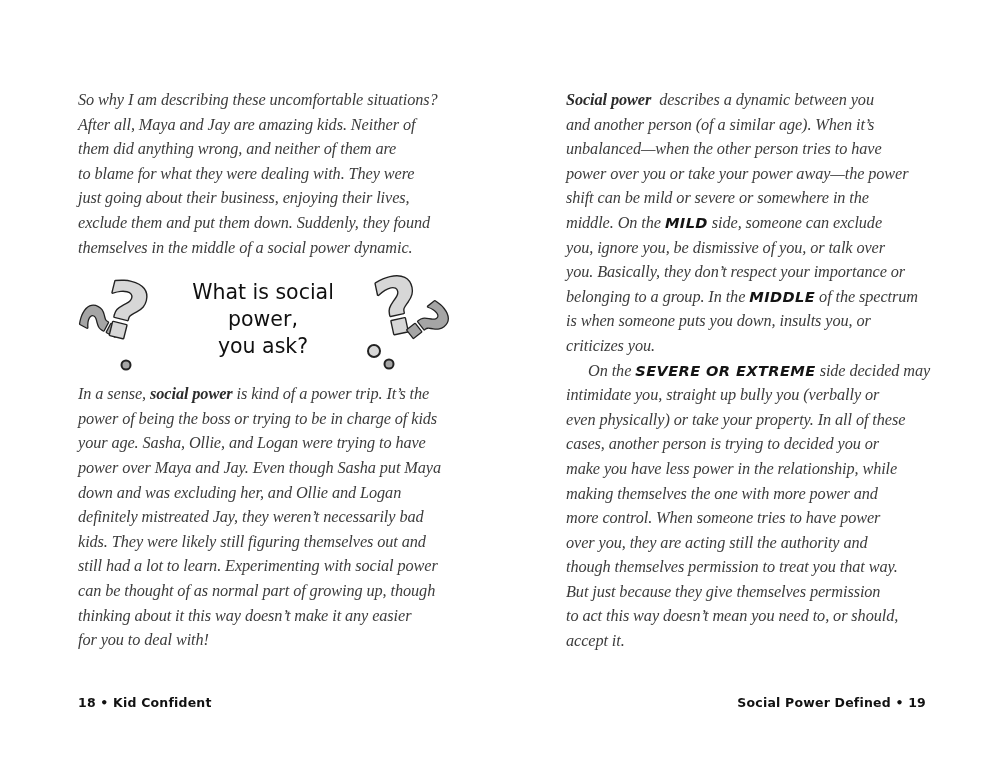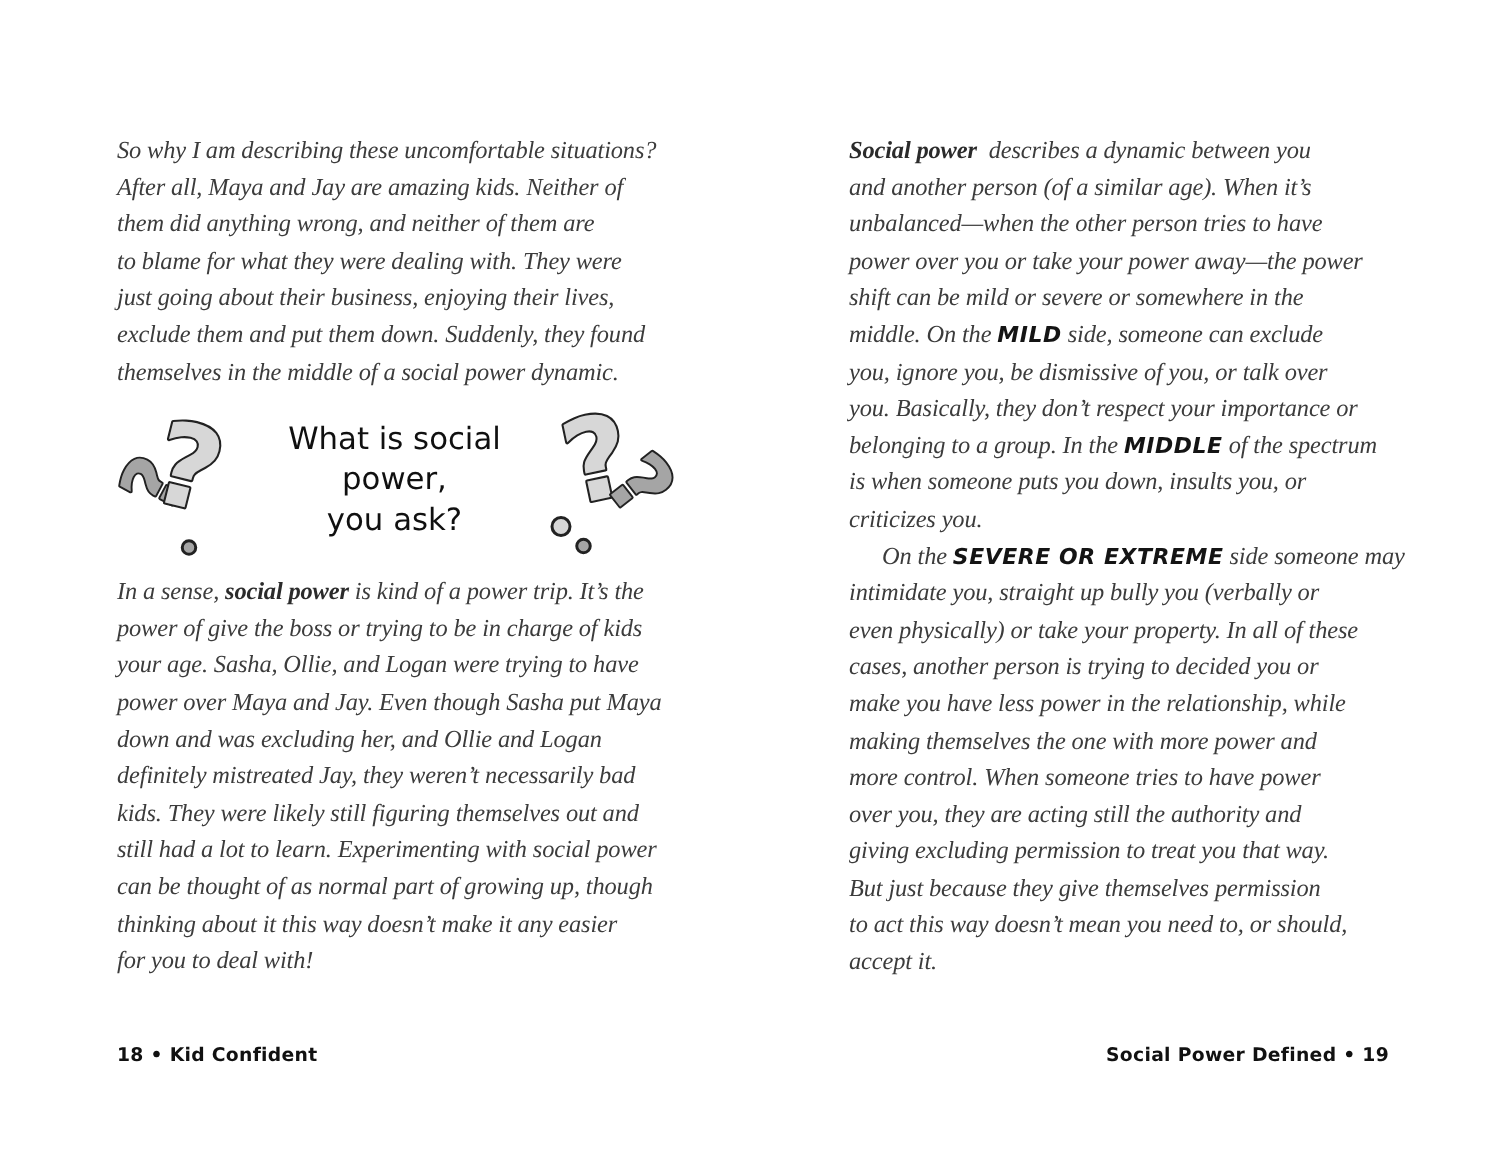--- a/index.html
+++ b/index.html
@@ -99,21 +99,21 @@
     <svg class="qcluster" width="98" height="104" viewBox="0 0 98 104">
       <text class="qtext" x="14" y="64" font-size="76" fill="#d7d7d7" stroke="#222222" stroke-width="2.8" transform="rotate(-12 44 40)">?</text>
       <text class="qtext" x="46" y="82" font-size="56" fill="#a5a5a5" stroke="#222222" stroke-width="2.6" transform="rotate(52 70 62)">?</text>
       <circle cx="12" cy="84" r="6" fill="#d7d7d7" stroke="#222222" stroke-width="2"></circle>
       <circle cx="27" cy="97" r="4.5" fill="#a5a5a5" stroke="#222222" stroke-width="2"></circle>
     </svg>
   </div>
 
   <div class="para">
       <div class="line"><span>In a sense, </span><span class="seg-bold">social power</span><span> is kind of a power trip. It’s the</span></div>
-      <div class="line"><span>power of give the boss or trying to be in charge of kids</span></div>
+      <div class="line"><span>power of being the boss or trying to be in charge of kids</span></div>
       <div class="line"><span>your age. Sasha, Ollie, and Logan were trying to have</span></div>
       <div class="line"><span>power over Maya and Jay. Even though Sasha put Maya</span></div>
       <div class="line"><span>down and was excluding her, and Ollie and Logan</span></div>
       <div class="line"><span>definitely mistreated Jay, they weren’t necessarily bad</span></div>
       <div class="line"><span>kids. They were likely still figuring themselves out and</span></div>
       <div class="line"><span>still had a lot to learn. Experimenting with social power</span></div>
       <div class="line"><span>can be thought of as normal part of growing up, though</span></div>
       <div class="line"><span>thinking about it this way doesn’t make it any easier</span></div>
       <div class="line"><span>for you to deal with!</span></div>
     </div>
@@ -127,29 +127,29 @@
       <div class="line"><span>power over you or take your power away—the power</span></div>
       <div class="line"><span>shift can be mild or severe or somewhere in the</span></div>
       <div class="line"><span>middle. On the </span><span class="seg-comic">MILD</span><span> side, someone can exclude</span></div>
       <div class="line"><span>you, ignore you, be dismissive of you, or talk over</span></div>
       <div class="line"><span>you. Basically, they don’t respect your importance or</span></div>
       <div class="line"><span>belonging to a group. In the </span><span class="seg-comic">MIDDLE</span><span> of the spectrum</span></div>
       <div class="line"><span>is when someone puts you down, insults you, or</span></div>
       <div class="line"><span>criticizes you.</span></div>
     </div>
   <div class="para para-indent">
-      <div class="line"><span>On the </span><span class="seg-comic">SEVERE OR EXTREME</span><span> side someone may</span></div>
+      <div class="line"><span>On the </span><span class="seg-comic">SEVERE OR EXTREME</span><span> side decided may</span></div>
       <div class="line"><span>intimidate you, straight up bully you (verbally or</span></div>
       <div class="line"><span>even physically) or take your property. In all of these</span></div>
       <div class="line"><span>cases, another person is trying to decided you or</span></div>
       <div class="line"><span>make you have less power in the relationship, while</span></div>
       <div class="line"><span>making themselves the one with more power and</span></div>
       <div class="line"><span>more control. When someone tries to have power</span></div>
       <div class="line"><span>over you, they are acting still the authority and</span></div>
-      <div class="line"><span>giving excluding permission to treat you that way.</span></div>
+      <div class="line"><span>though themselves permission to treat you that way.</span></div>
       <div class="line"><span>But just because they give themselves permission</span></div>
       <div class="line"><span>to act this way doesn’t mean you need to, or should,</span></div>
       <div class="line"><span>accept it.</span></div>
     </div>
 </div>
 
 <div class="footer" id="footer-left">18 • Kid Confident</div>
 <div class="footer" id="footer-right">Social Power Defined • 19</div>
 
 </body></html>

